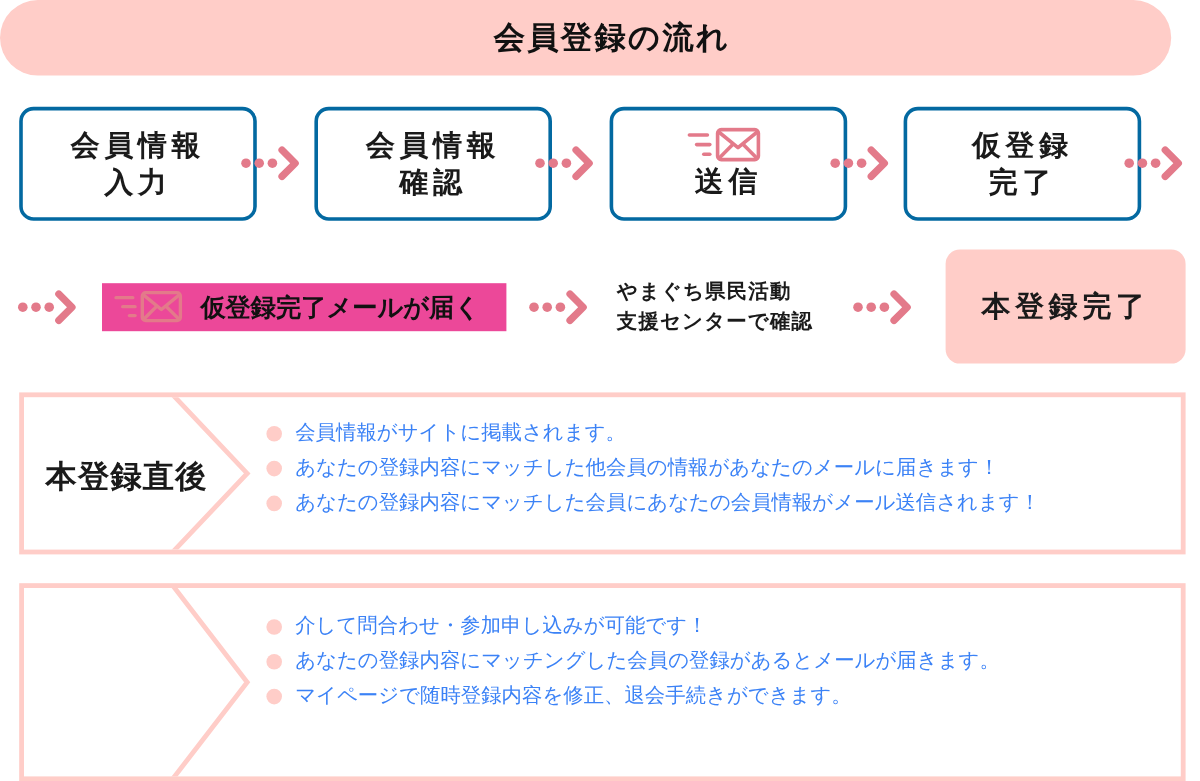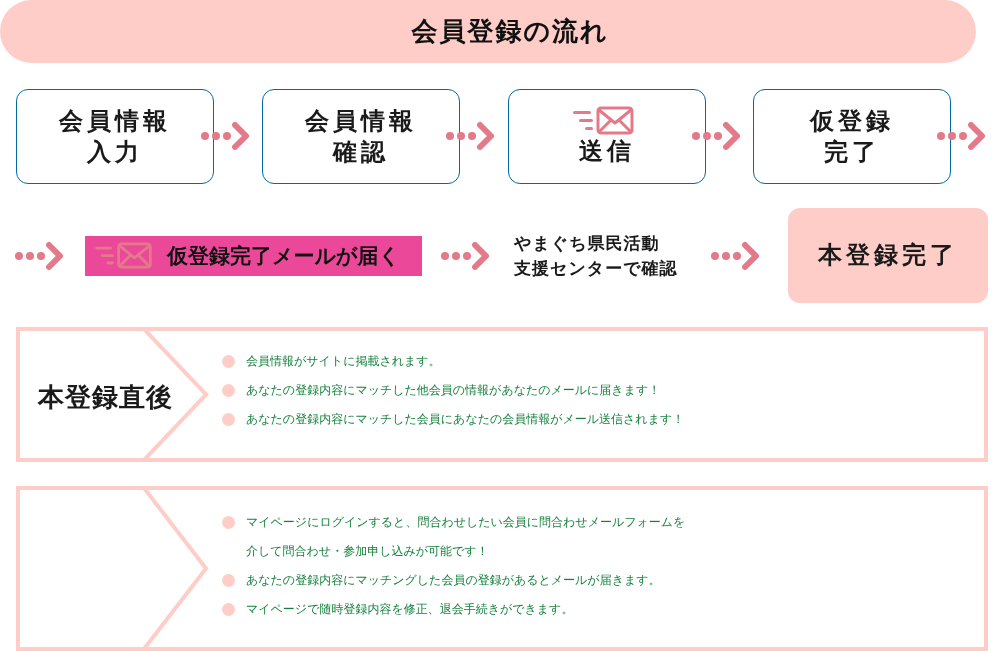--- a/index.html
+++ b/index.html
@@ -8,21 +8,21 @@
 
   .banner {
     position: absolute; left: 0; top: 0; width: 976px; height: 63px;
     background: #FFCDC8; border-radius: 32px;
     display: flex; align-items: center; justify-content: center; padding-left: 44px;
   }
   .banner-title { font-size: 26px; font-weight: bold; letter-spacing: 2px; color: #111; }
 
   .step-box {
     position: absolute; top: 89px; width: 198px; height: 95px;
-    border: 1px solid #0369a1; border-radius: 12px; background: #fff;
+    border: 3px solid #0369a1; border-radius: 12px; background: #fff;
     display: flex; flex-direction: column; align-items: center; justify-content: center;
     text-align: center;
   }
   .step-line { font-size: 24px; font-weight: bold; letter-spacing: 4px; line-height: 31px; color: #1a1a1a; }
 
   .arrow { position: absolute; width: 52px; height: 30px; }
 
   .mail-icon { display: block; }
 
   .yellow-label {
@@ -43,21 +43,21 @@
 
   .info-box {
     position: absolute; left: 16px; width: 972px;
     border: 4px solid #FFCDC8; background: #fff;
   }
   .info-chevron { position: absolute; left: 0; top: 0; }
   .info-label {
     position: absolute; left: 18px; font-size: 26px; font-weight: bold; color: #1a1a1a; letter-spacing: 1px;
   }
   .info-list { position: absolute; left: 202px; list-style: none; }
-  .info-item { position: relative; font-size: 12px; color: #15803d; line-height: 29px; padding-left: 24px; white-space: nowrap; }
+  .info-item { position: relative; font-size: 17px; color: #3b82f6; line-height: 29px; padding-left: 24px; white-space: nowrap; }
   .bullet {
     position: absolute; left: 0; top: 8px; width: 13px; height: 13px; border-radius: 50%; background: #FFCDC8;
   }
   .cont { display: block; }
 </style>
 </head>
 <body>
 
 <div class="banner">
   <span class="banner-title">会員登録の流れ</span>
@@ -184,21 +184,20 @@
   </ul>
 </div>
 
 <div class="info-box" style="top:486px; height:165px;">
   <svg class="info-chevron" width="210" height="157" viewBox="0 0 210 157">
     <polyline points="124,-2 186,78.5 124,159" fill="none" stroke="#FFCDC8" stroke-width="4"></polyline>
   </svg>
   <ul class="info-list" style="top:18px;">
     <li class="info-item">
       <span class="bullet"></span>
-      <span class="cont">マイページにログインすると、問合わせしたい会員に問合わせメールフォームを</span>
       <span class="cont">介して問合わせ・参加申し込みが可能です！</span>
     </li>
     <li class="info-item">
       <span class="bullet"></span>
       <span>あなたの登録内容にマッチングした会員の登録があるとメールが届きます。</span>
     </li>
     <li class="info-item">
       <span class="bullet"></span>
       <span>マイページで随時登録内容を修正、退会手続きができます。</span>
     </li>

